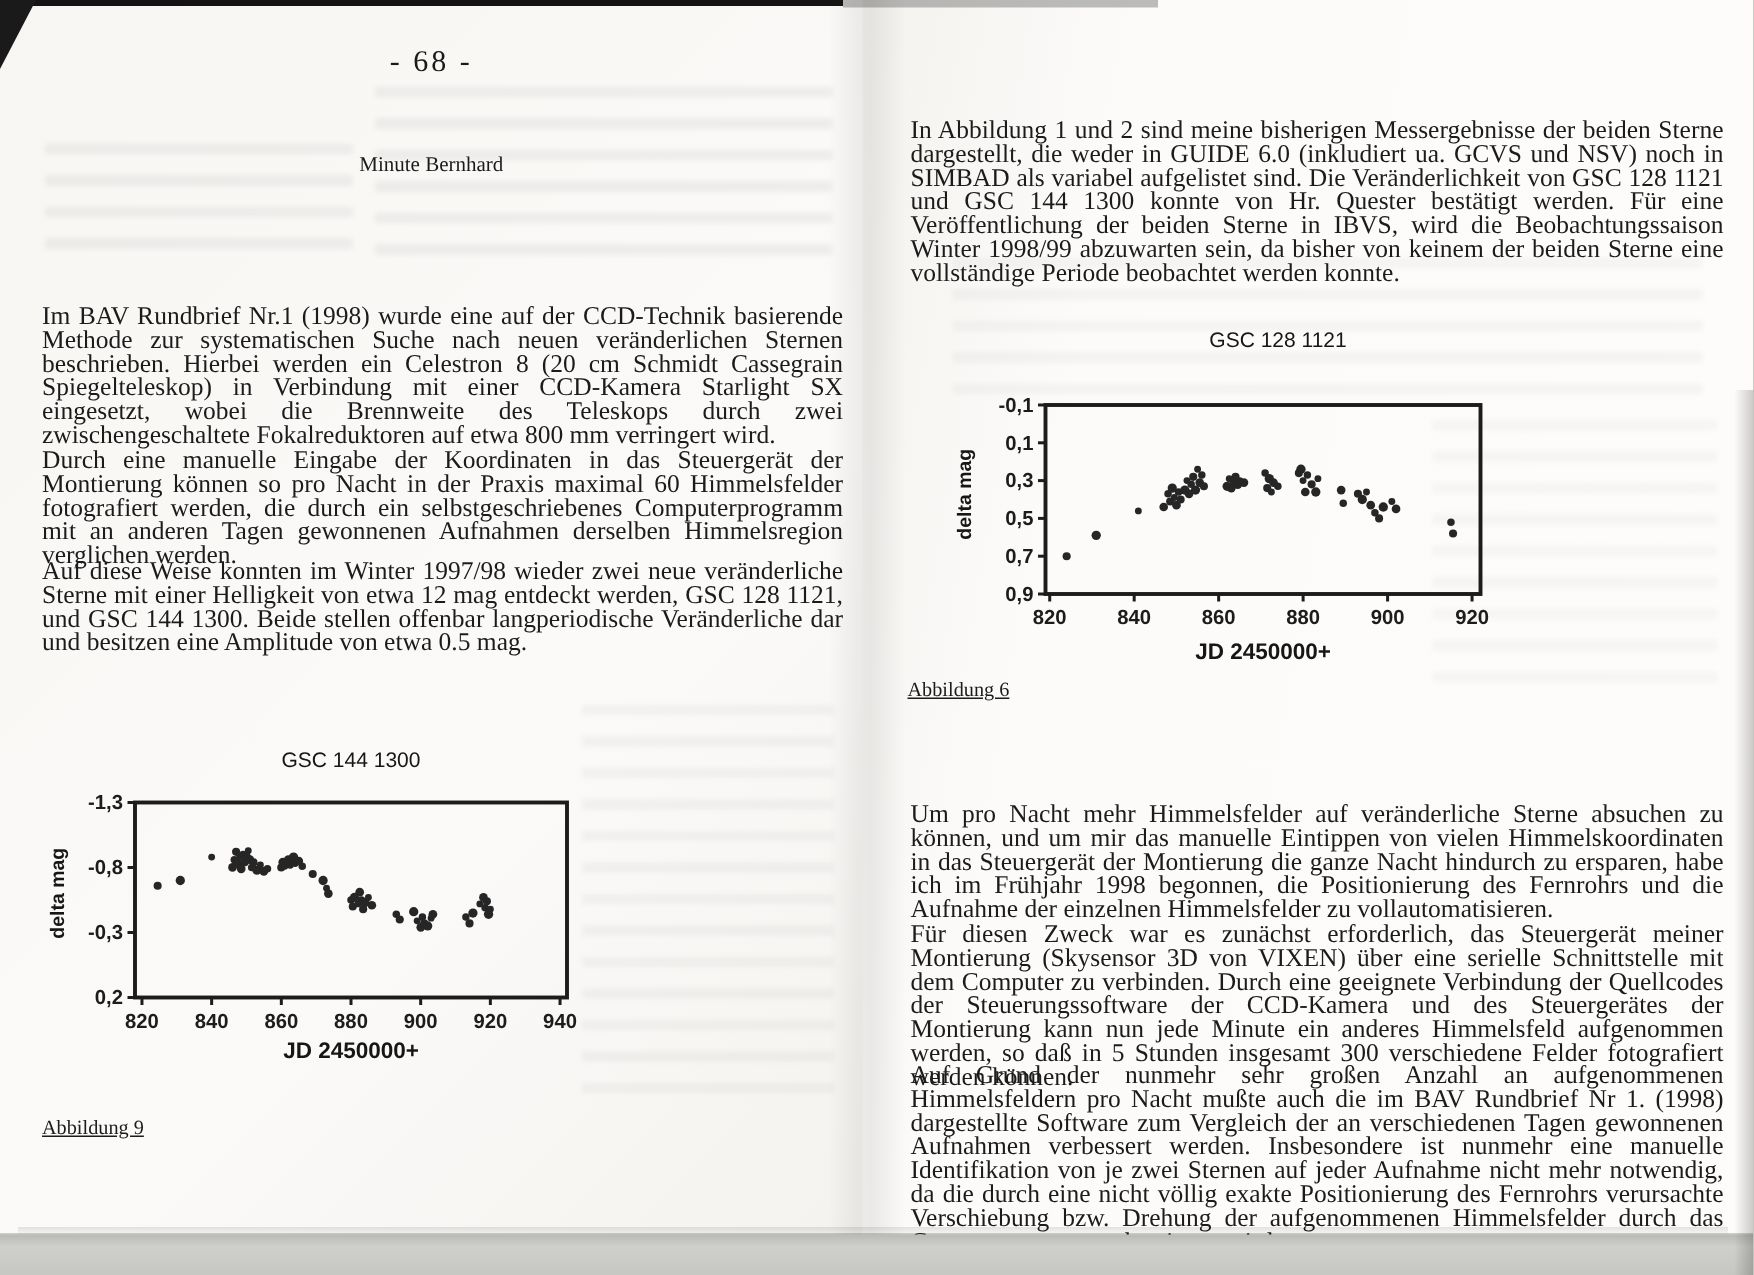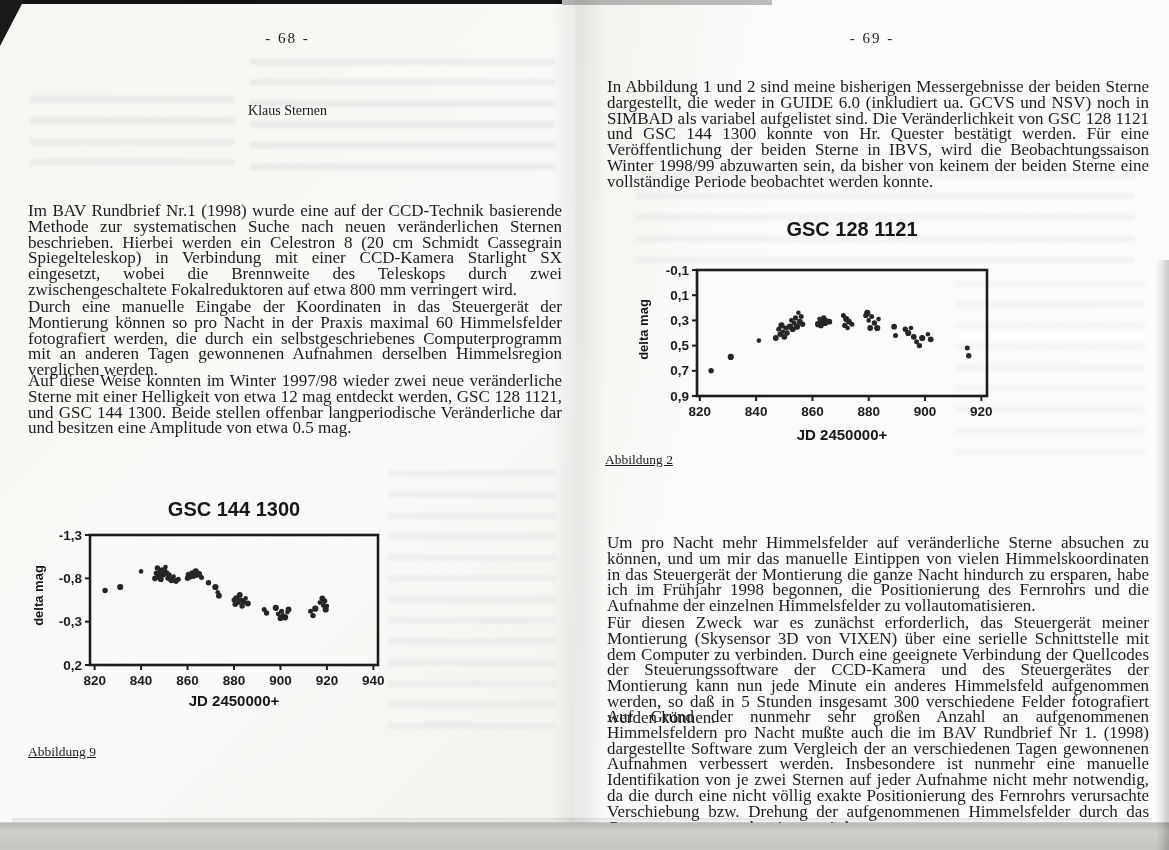--- a/index.html
+++ b/index.html
@@ -2,26 +2,26 @@
 <html><head>
 <meta charset="utf-8">
 <style>
   html,body{margin:0;padding:0;background:#9a9a98;}
   .scan{position:relative;width:1169px;height:850px;background:#f6f5f2;overflow:hidden;
         font-family:"Liberation Serif", serif;color:#1b1b1b;}
   .page{position:absolute;top:0;height:850px;}
   .page-left{left:0;width:575px;background:linear-gradient(135deg,#f7f6f3 0%,#fbfaf8 60%,#f3f2ef 100%);}
   .page-right{left:575px;width:594px;background:linear-gradient(100deg,#f3f2ef 0%,#fcfbf9 25%,#fdfcfa 100%);}
   .abs{position:absolute;}
-  .page-number{font-size:15px;letter-spacing:2px;text-align:center;width:100%;}
+  .page-number{font-size:20px;letter-spacing:2px;text-align:center;width:100%;}
   .doc-title{font-size:17.5px;font-weight:bold;text-align:center;width:100%;margin:0;}
   .author{font-size:14px;text-align:center;width:100%;}
   .para{font-size:17px;line-height:15.8px;text-align:justify;}
   .fig-caption{font-size:13.5px;text-decoration:underline;}
-  .chart-title{font-family:"Liberation Sans",sans-serif;font-weight:bold;font-size:20px;
+  .chart-title{font-family:"Liberation Sans",sans-serif;font-weight:normal;font-size:14px;
                text-align:center;color:#161616;}
   .axis-label-x{font-family:"Liberation Sans",sans-serif;font-weight:bold;font-size:15px;
                 text-align:center;color:#161616;}
   .axis-label-y{font-family:"Liberation Sans",sans-serif;font-weight:bold;font-size:13px;
                 color:#161616;transform:rotate(-90deg);transform-origin:center;white-space:nowrap;
                 text-align:center;}
   .tick-label{font-family:"Liberation Sans",sans-serif;font-size:13.5px;font-weight:bold;fill:#1c1c1c;}
   svg.chart-svg{position:absolute;overflow:visible;}
   
   .bleed{position:absolute;filter:blur(1.6px);opacity:.55;pointer-events:none;
@@ -43,21 +43,21 @@
 <body>
 
 <div class="scan">
 
   <div class="page page-left">
     <div class="bleed" style="left:250px;top:58px;width:305px;height:122px;"></div>
     <div class="bleed" style="left:30px;top:96px;width:205px;height:84px;"></div>
     <div class="bleed" style="left:388px;top:470px;width:168px;height:268px;opacity:.4;"></div>
 
     <div class="abs page-number" style="top:30px;left:0;">- 68 -</div>
-    <div class="abs author" style="top:103px;left:0;">Klaus Sternen</div>
+    <div class="abs author" style="top:103px;left:0;">Minute Bernhard</div>
 
     <p class="abs para" style="top:186px;left:28px;width:534px;">Im BAV Rundbrief  Nr.1 (1998)  wurde eine auf der CCD-Technik basierende Methode zur systematischen Suche nach neuen veränderlichen Sternen beschrieben. Hierbei werden ein Celestron 8 (20 cm Schmidt Cassegrain Spiegelteleskop) in Verbindung mit einer CCD-Kamera Starlight SX eingesetzt, wobei die Brennweite des Teleskops durch zwei zwischengeschaltete Fokalreduktoren auf etwa 800 mm verringert wird.</p>
     <p class="abs para" style="top:282px;left:28px;width:534px;">Durch eine manuelle Eingabe der Koordinaten in das Steuergerät der Montierung können so pro Nacht in der Praxis maximal 60 Himmelsfelder fotografiert werden, die durch ein selbstgeschriebenes Computerprogramm mit an anderen Tagen gewonnenen Aufnahmen derselben Himmelsregion verglichen werden.</p>
     <p class="abs para" style="top:356px;left:28px;width:534px;">Auf diese Weise konnten im Winter 1997/98 wieder zwei neue veränderliche Sterne mit einer Helligkeit von etwa 12 mag entdeckt werden, GSC 128 1121, und GSC 144 1300. Beide stellen offenbar langperiodische Veränderliche dar und besitzen eine Amplitude von etwa 0.5 mag.</p>
 
     <div>
       <div class="abs chart-title" style="top:498px;left:49px;width:370px;">GSC 144 1300</div>
       <div class="abs axis-label-y" style="top:588px;left:-22px;width:120px;">delta mag</div>
       <svg class="chart-svg" style="left:32px;top:527px;" width="362" height="172">
           <rect x="58" y="8" width="288" height="130" fill="none" stroke="#1c1c1c" stroke-width="2.6"></rect>
@@ -152,21 +152,20 @@
       <div class="abs axis-label-x" style="top:692px;left:134px;width:200px;">JD 2450000+</div>
     </div>
 
     <div class="abs fig-caption" style="top:744px;left:28px;">Abbildung 9</div>
   </div>
 
   <div class="page page-right">
     <div class="bleed" style="left:60px;top:172px;width:500px;height:92px;opacity:.35;"></div>
     <div class="bleed" style="left:380px;top:280px;width:190px;height:180px;opacity:.3;"></div>
 
-    <div class="abs page-number" style="top:30px;left:0;">- 69 -</div>
 
     <p class="abs para" style="top:62px;left:32px;width:542px;">In Abbildung 1 und 2 sind meine bisherigen  Messergebnisse der beiden Sterne dargestellt, die weder in GUIDE 6.0 (inkludiert ua. GCVS und NSV) noch in SIMBAD als variabel aufgelistet sind. Die Veränderlichkeit von GSC 128 1121 und GSC 144 1300 konnte von Hr. Quester bestätigt werden. Für eine Veröffentlichung der beiden Sterne in IBVS, wird die Beobachtungssaison Winter 1998/99 abzuwarten sein, da bisher von keinem der beiden Sterne eine vollständige Periode beobachtet werden konnte.</p>
 
     <div>
       <div class="abs chart-title" style="top:218px;left:92px;width:370px;">GSC 128 1121</div>
       <div class="abs axis-label-y" style="top:322px;left:8px;width:120px;">delta mag</div>
       <svg class="chart-svg" style="left:72px;top:262px;" width="354" height="168">
           <rect x="50" y="8" width="290" height="126" fill="none" stroke="#1c1c1c" stroke-width="2.6"></rect>
           <line x1="52.81553398058252" y1="134" x2="52.81553398058252" y2="139" stroke="#1c1c1c" stroke-width="2"></line>
           <text x="52.81553398058252" y="154" text-anchor="middle" class="tick-label">820</text>
@@ -247,21 +246,21 @@
             <circle cx="275.2" cy="76.0" r="3.1" fill="#262626"></circle>
             <circle cx="280.9" cy="72.3" r="2.3" fill="#262626"></circle>
             <circle cx="283.7" cy="77.3" r="2.9" fill="#262626"></circle>
             <circle cx="320.3" cy="86.1" r="2.5" fill="#262626"></circle>
             <circle cx="321.7" cy="93.7" r="2.7" fill="#262626"></circle>
           </g>
         </svg>
       <div class="abs axis-label-x" style="top:426px;left:167px;width:200px;">JD 2450000+</div>
     </div>
 
-    <div class="abs fig-caption" style="top:452px;left:30px;">Abbildung 2</div>
+    <div class="abs fig-caption" style="top:452px;left:30px;">Abbildung 6</div>
 
     <p class="abs para" style="top:518px;left:32px;width:542px;">Um pro Nacht mehr Himmelsfelder auf veränderliche Sterne absuchen zu können, und um mir das  manuelle Eintippen von vielen Himmelskoordinaten in das Steuergerät der Montierung die ganze Nacht hindurch zu ersparen, habe ich im Frühjahr 1998 begonnen, die Positionierung des Fernrohrs und die Aufnahme der einzelnen Himmelsfelder zu vollautomatisieren.</p>
     <p class="abs para" style="top:598px;left:32px;width:542px;">Für diesen Zweck war es zunächst erforderlich, das Steuergerät meiner Montierung (Skysensor 3D von VIXEN) über eine serielle Schnittstelle mit dem Computer zu verbinden. Durch eine geeignete Verbindung der Quellcodes der Steuerungssoftware der CCD-Kamera und des Steuergerätes der Montierung  kann nun jede Minute ein anderes Himmelsfeld aufgenommen werden, so daß in 5 Stunden insgesamt 300 verschiedene Felder fotografiert werden können.</p>
     <p class="abs para" style="top:692px;left:32px;width:542px;">Auf Grund der nunmehr sehr großen Anzahl an aufgenommenen Himmelsfeldern pro Nacht mußte auch die im BAV Rundbrief  Nr 1. (1998) dargestellte Software zum Vergleich der an verschiedenen Tagen gewonnenen Aufnahmen verbessert werden. Insbesondere ist nunmehr eine manuelle Identifikation von je zwei Sternen auf jeder Aufnahme nicht mehr notwendig, da die  durch eine nicht völlig exakte Positionierung des Fernrohrs verursachte Verschiebung bzw. Drehung der aufgenommenen Himmelsfelder durch das Computerprogramm bestimmt wird.</p>
   </div>
 
   <div class="fold-shadow"></div>
   <div class="top-strip-dark"></div>
   <div class="top-strip-gray"></div>
   <div class="corner-wedge"></div>

